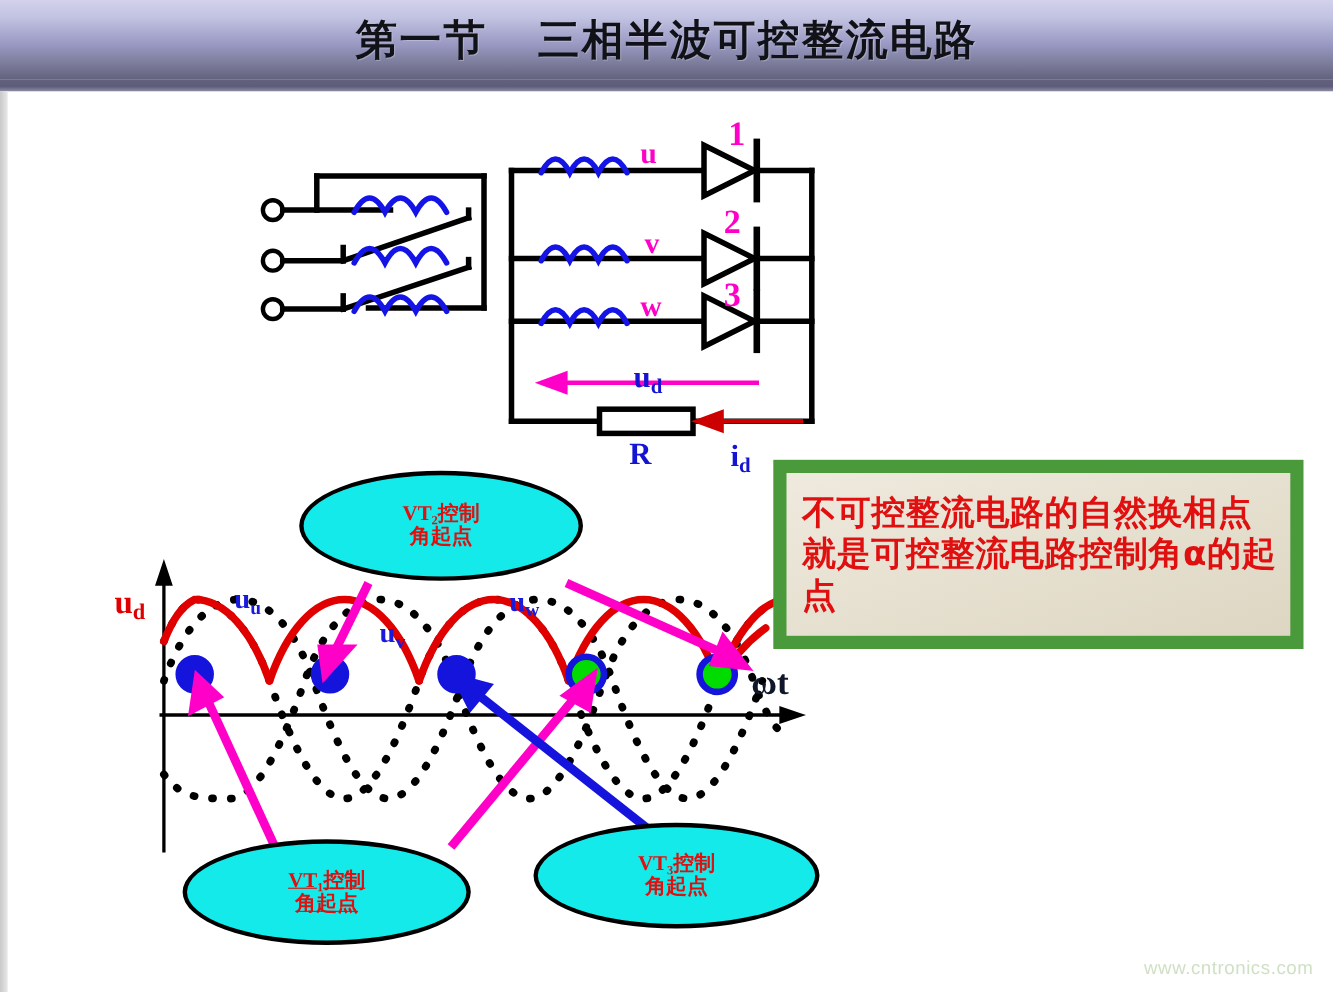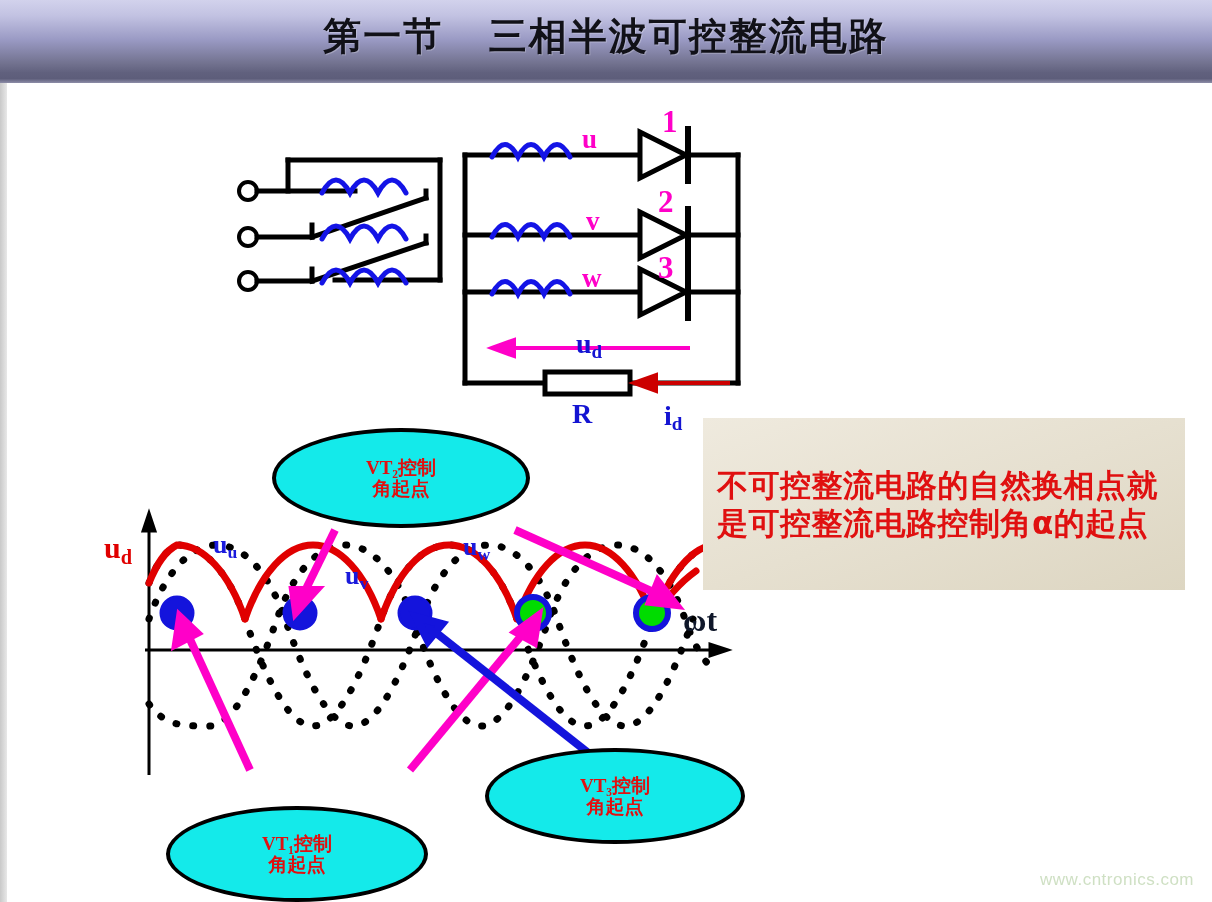--- a/index.html
+++ b/index.html
@@ -38,21 +38,21 @@
   .sub{font-size:0.68em;vertical-align:-0.28em;}
 
   
   .wave-lbl{color:#1a1adc;font-size:26px;}
   .ud-lbl{color:#e00000;font-size:30px;}
   .wt-lbl{color:#0f172a;font-size:32px;font-style:normal;}
 
   
   #note-box{
     position:absolute;left:703px;top:418px;width:482px;height:172px;
-    background:#4a9a3c;padding:0;box-sizing:border-box;
+    background:#4a9a3c;padding:12px;box-sizing:border-box;
   }
   #note-inner{
     width:100%;height:100%;box-sizing:border-box;
     background:linear-gradient(to bottom right,#efeade,#ddd6c2);
     padding:6px 10px 4px 14px;
     display:flex;align-items:center;
   }
   #note-text{
     color:#e01010;font-size:31px;line-height:1.22;font-weight:700;
     font-family:"DejaVu Sans","Liberation Sans",sans-serif;
@@ -64,21 +64,21 @@
     position:absolute;border:4px solid #000;background:#14eaea;
     border-radius:50%;display:flex;flex-direction:column;
     align-items:center;justify-content:center;text-align:center;
     color:#e01010;line-height:1.12;
   }
   .bubble .l1,.bubble .l2{
     font-family:"Liberation Serif","DejaVu Serif",serif;font-weight:700;font-size:19px;
     white-space:pre;
   }
   #bubble-vt2{left:272px;top:428px;width:250px;height:92px;}
-  #bubble-vt1{left:166px;top:806px;width:254px;height:88px;}
+  #bubble-vt1{left:166px;top:763px;width:254px;height:88px;text-decoration:underline;}
   #bubble-vt3{left:485px;top:748px;width:252px;height:88px;}
 
   
   #watermark{
     position:absolute;right:18px;bottom:12px;
     color:#cfe0c4;font-size:17px;letter-spacing:.5px;
     font-family:"Liberation Sans","DejaVu Sans",sans-serif;
   }
 
   svg{display:block;}

